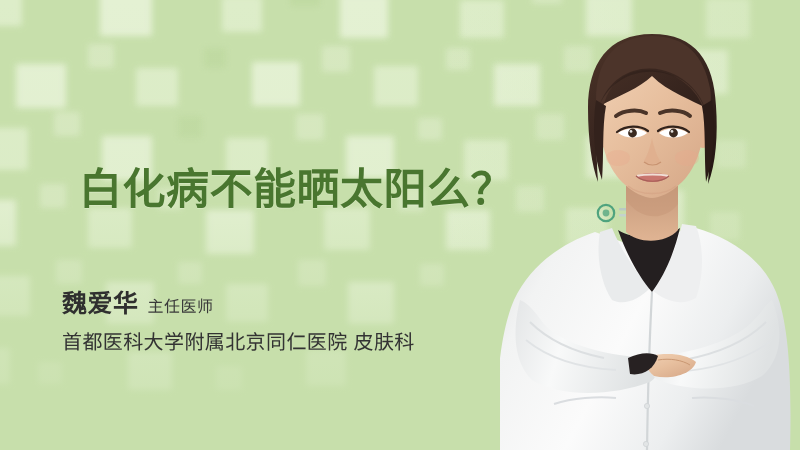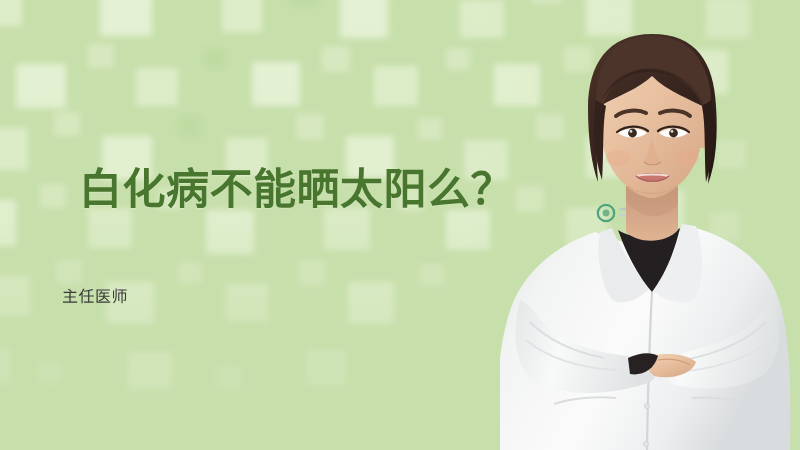--- a/index.html
+++ b/index.html
@@ -388,19 +388,21 @@
         <path d="M 128 186 C 140 196, 164 196, 176 186" stroke="#d3a283" stroke-width="1.4" fill="none" opacity="0.6"></path>
       </g>
     </svg>
   </div>
 
   <div class="content">
 
     <h1 class="headline">白化病不能晒太阳么？</h1>
 
     <div class="byline">
+      <span class="doctor-name">魏爱华</span>
       <span class="doctor-title">主任医师</span>
     </div>
 
+    <div class="affiliation">首都医科大学附属北京同仁医院  皮肤科</div>
 
   </div>
 
 </div>
 
 </body></html>

